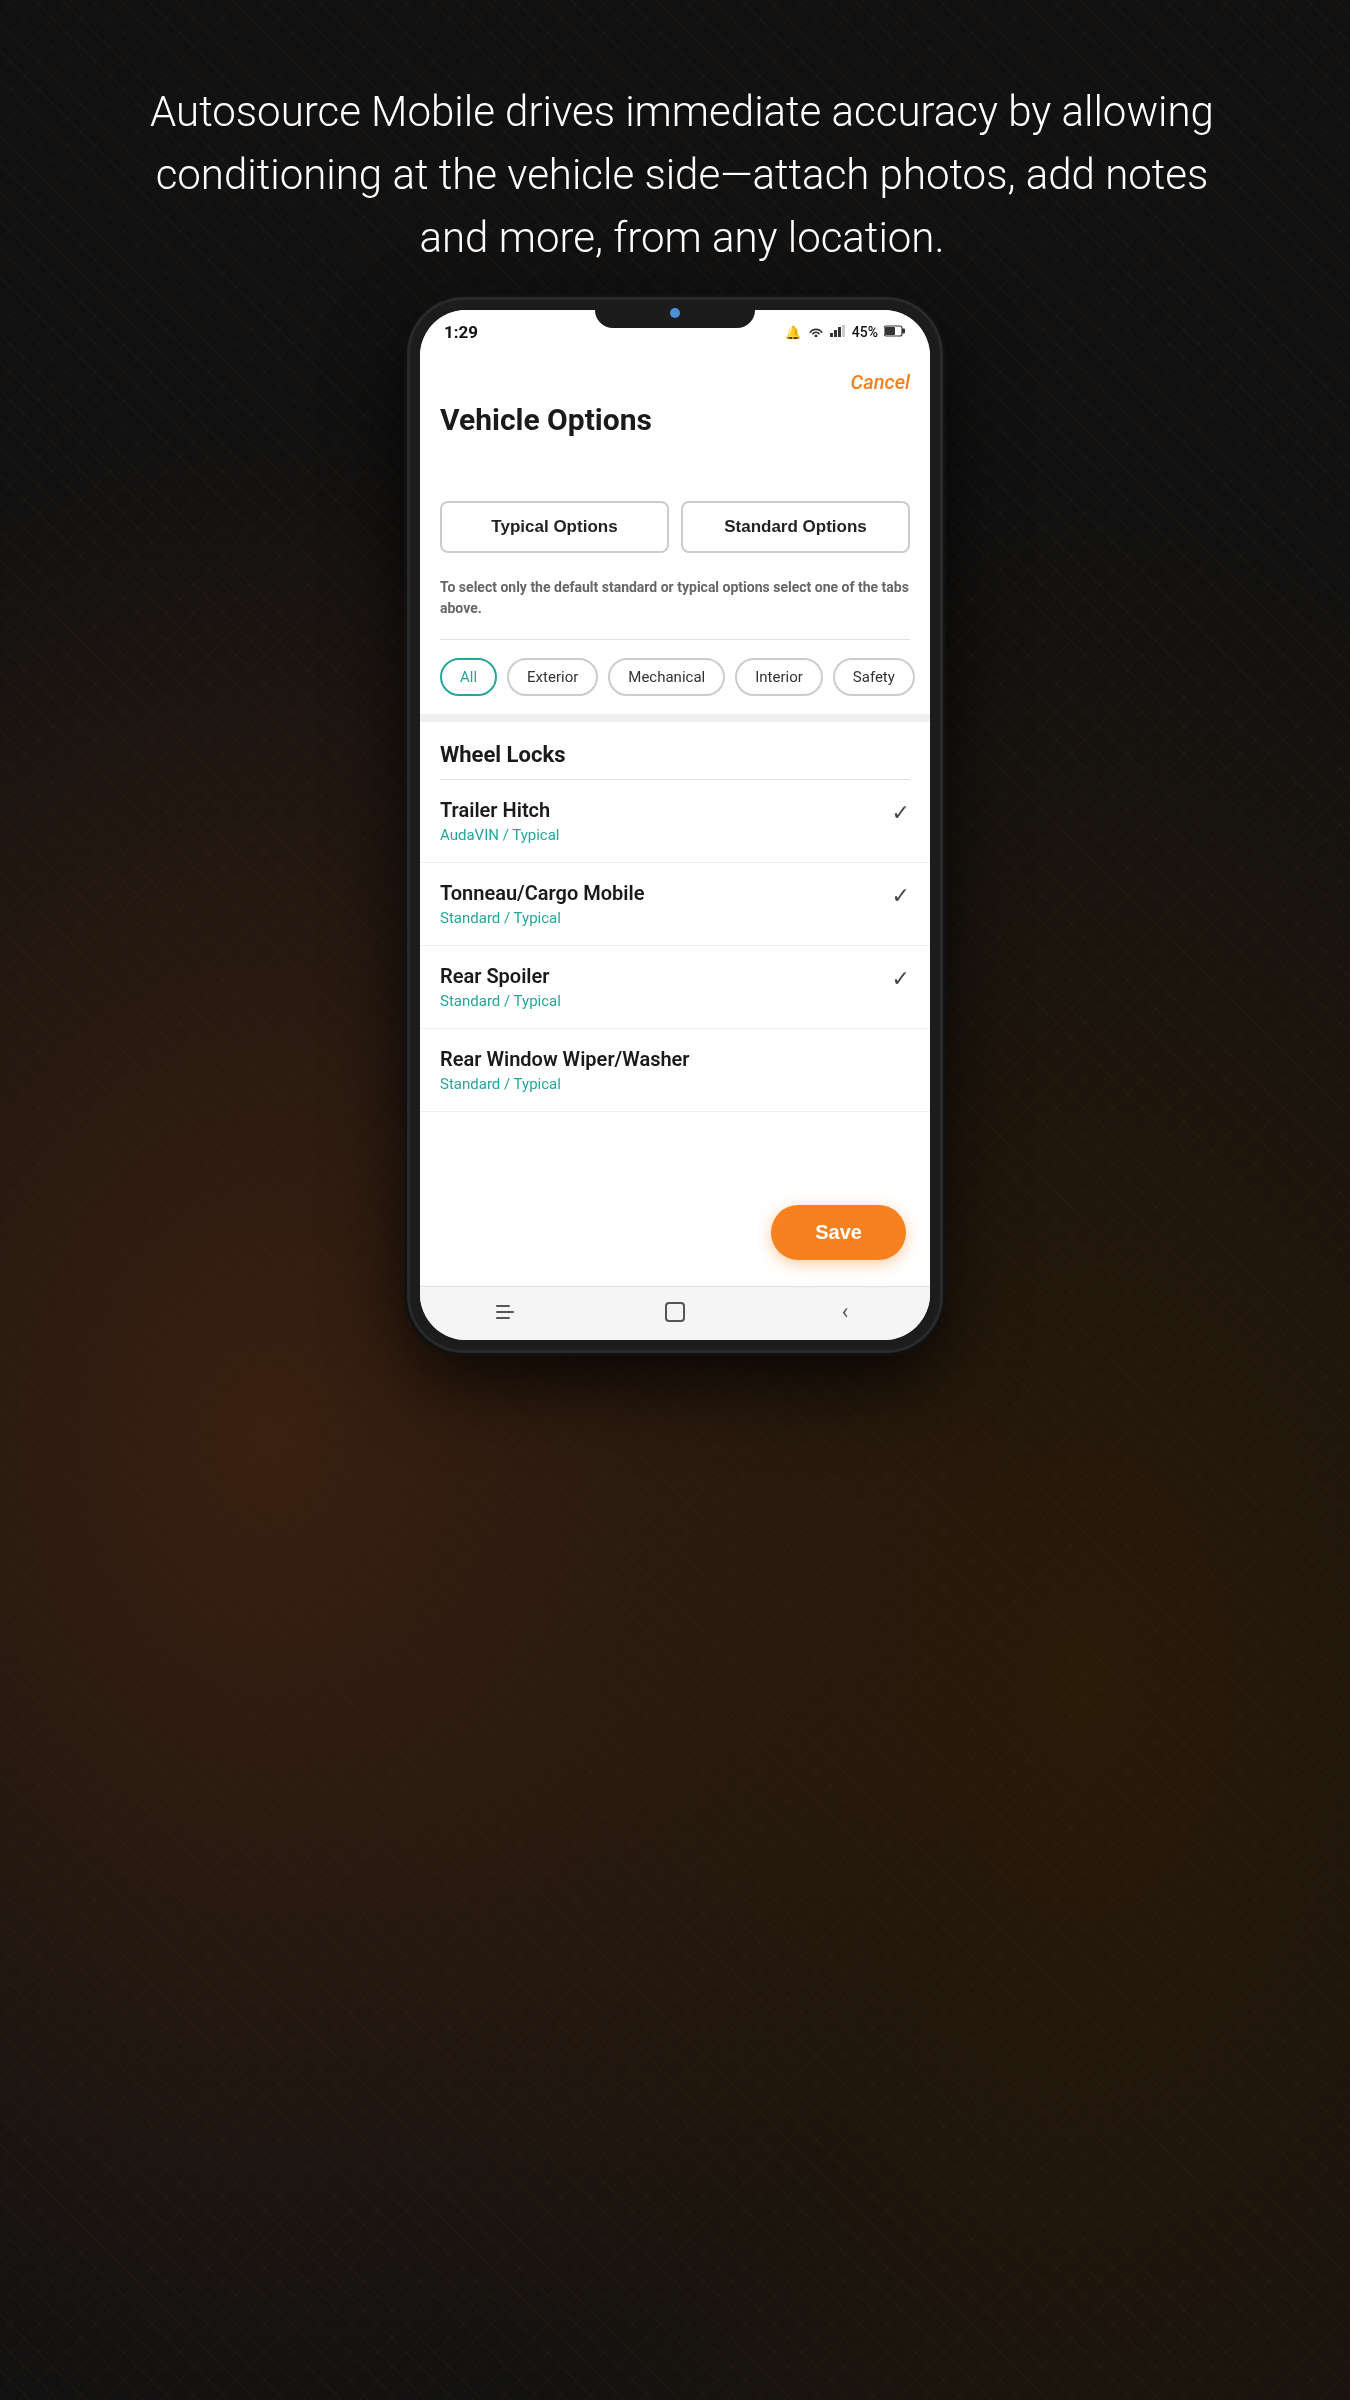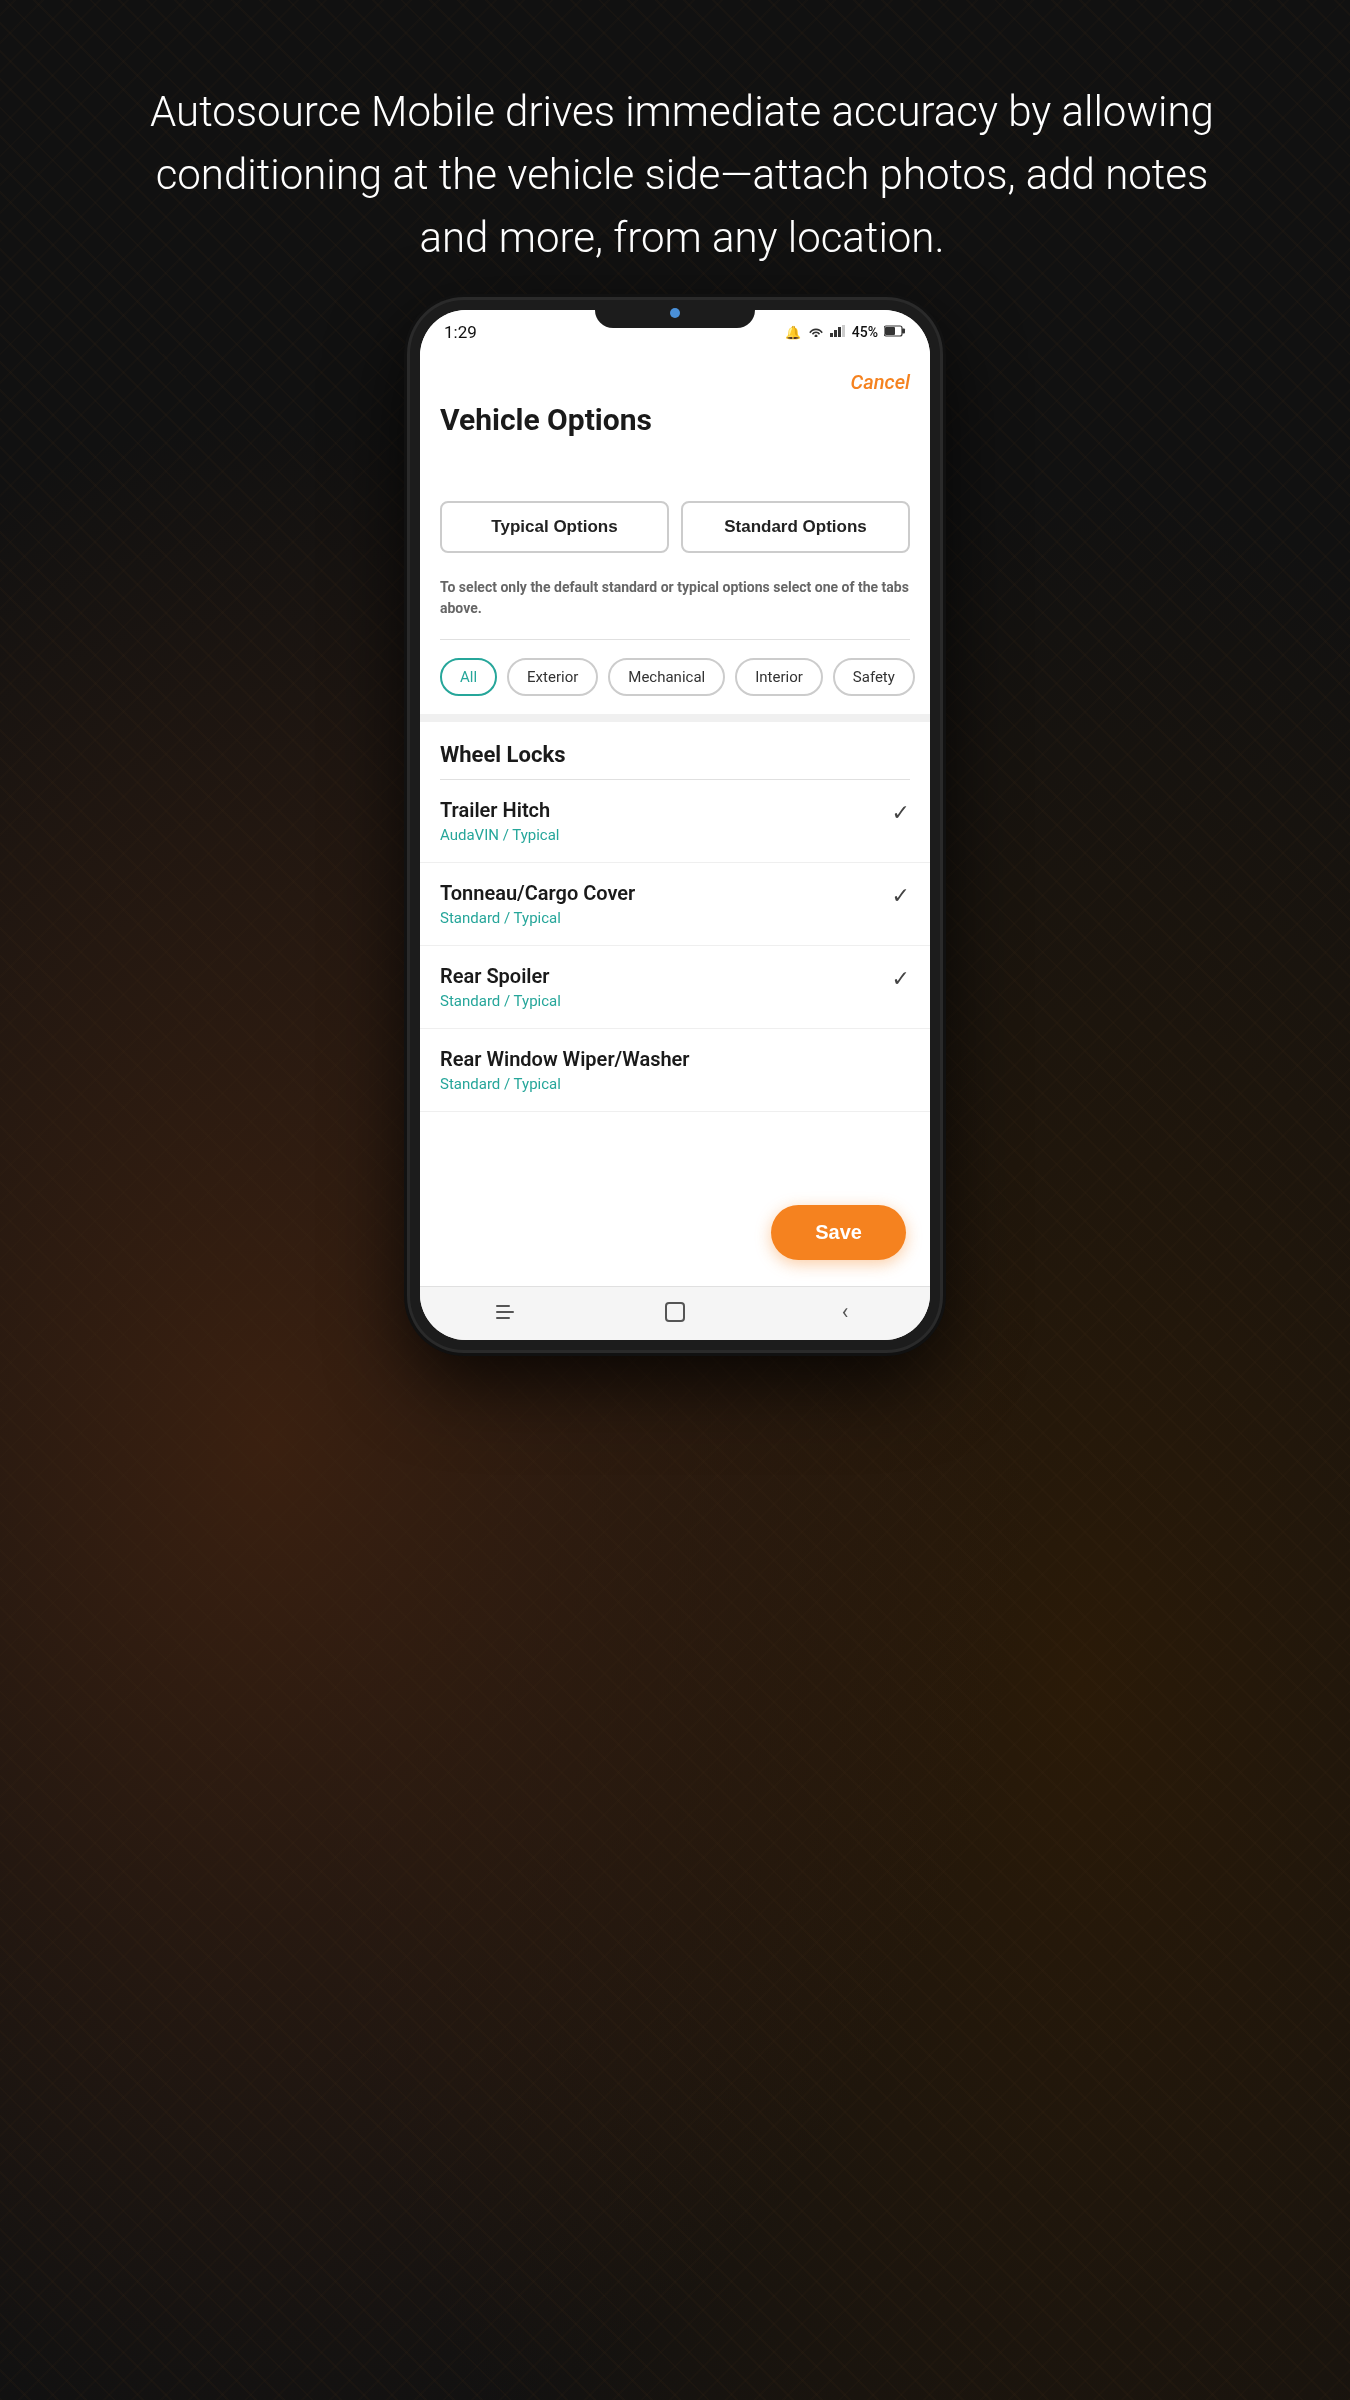--- a/index.html
+++ b/index.html
@@ -105,21 +105,21 @@
       align-items: center;
       justify-content: space-between;
       padding: 0 24px;
       font-size: 18px;
       font-weight: 600;
       color: #111;
     }
 
     .status-time {
       font-size: 17px;
-      font-weight: 400;
+      font-weight: 700;
     }
 
     .status-icons {
       display: flex;
       align-items: center;
       gap: 6px;
       font-size: 13px;
     }
 
     .battery-text {
@@ -461,21 +461,21 @@
       <div class="list-item">
         <div class="item-info">
           <div class="item-title">Trailer Hitch</div>
           <div class="item-subtitle">AudaVIN / Typical</div>
         </div>
         <span class="checkmark">✓</span>
       </div>
 
       <div class="list-item">
         <div class="item-info">
-          <div class="item-title">Tonneau/Cargo Cover</div>
+          <div class="item-title">Tonneau/Cargo Mobile</div>
           <div class="item-subtitle">Standard / Typical</div>
         </div>
         <span class="checkmark">✓</span>
       </div>
 
       <div class="list-item">
         <div class="item-info">
           <div class="item-title">Rear Spoiler</div>
           <div class="item-subtitle">Standard / Typical</div>
         </div>

